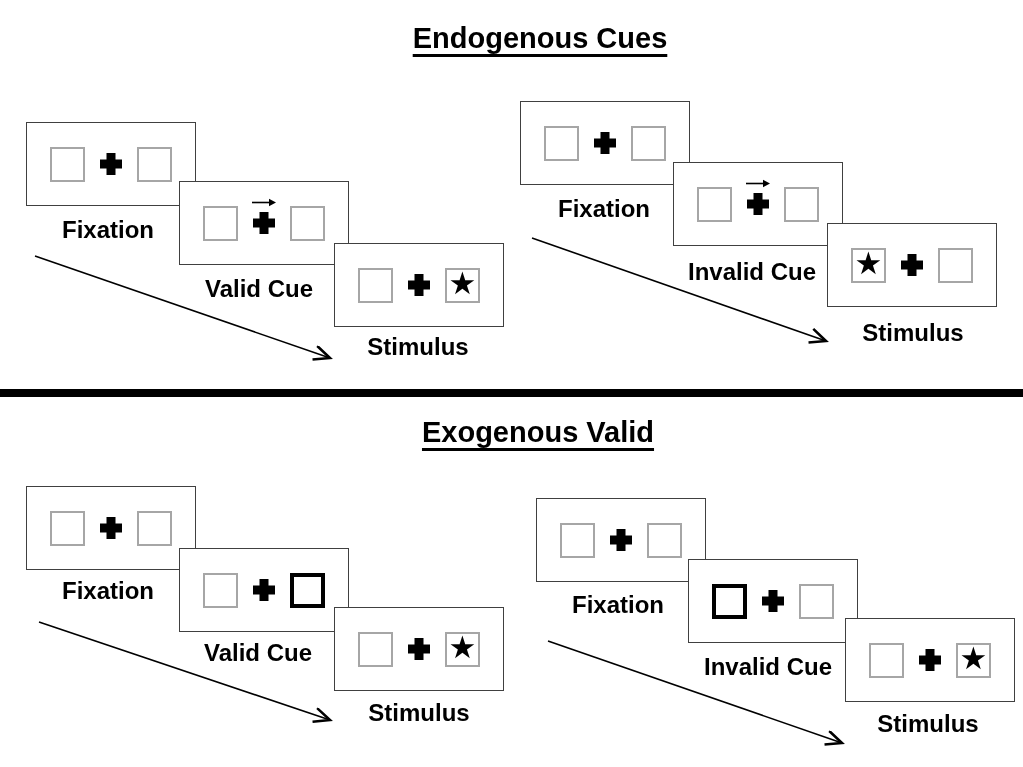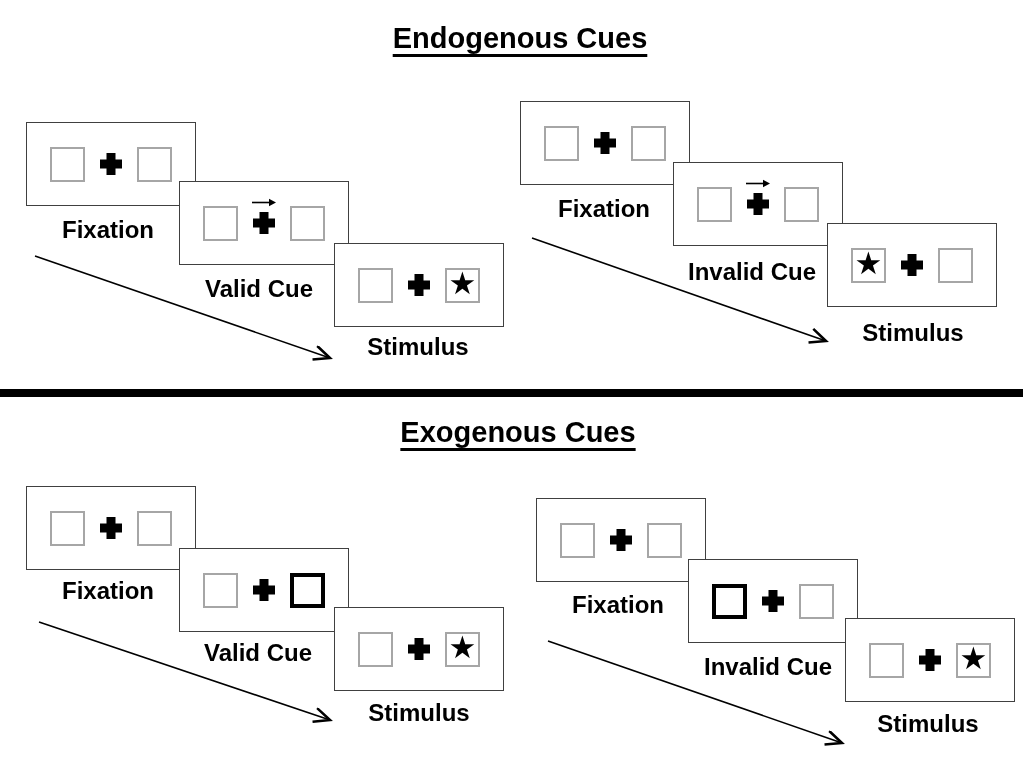--- a/index.html
+++ b/index.html
@@ -4,21 +4,21 @@
 <style>
   html,body{margin:0;padding:0;}
   body{
     width:1023px;height:767px;background:var(--background,#ffffff);
     font-family:"Liberation Sans",sans-serif;position:relative;overflow:hidden;
   }
   .stage{position:absolute;left:0;top:0;width:1023px;height:767px;}
   .title{
     position:absolute;transform:translateX(-50%);
     font-size:29px;font-weight:bold;color:var(--ink,#000);white-space:nowrap;
-    text-decoration:underline;text-decoration-thickness:3px;text-underline-offset:6px;
+    text-decoration:underline;text-decoration-thickness:3px;text-underline-offset:6px;margin-left:20px;
   }
   .panel{
     position:absolute;width:170px;height:84px;box-sizing:border-box;
     background:#fff;border:1.5px solid var(--panel-border,#404040);
     display:flex;align-items:center;justify-content:center;
   }
   .sq{
     width:35px;height:35px;box-sizing:border-box;background:#fff;
     border:2px solid var(--square-border,#a6a6a6);
     display:flex;align-items:center;justify-content:center;
@@ -133,21 +133,21 @@
           </div>
         <div class="sq"></div>
       </div>
       <div class="plabel" style="left:913px;top:319px">Stimulus</div>
     </div>
   </div>
 
   <div class="divider" style="top:389px"></div>
 
   <div>
-    <div class="title" style="left:518px;top:416px">Exogenous Cues</div>
+    <div class="title" style="left:518px;top:416px">Exogenous Valid</div>
 
     <div>
       <svg class="tarrow" style="left:37px;top:620px" width="298" height="104" viewBox="0 0 298 104">
         <line x1="2" y1="2" x2="293" y2="100" stroke="#000" stroke-width="1.6" marker-end="url(#ah)"></line>
       </svg>
       <div class="panel" style="left:26px;top:486px">
         <div class="sq"></div>
         <div class="mid">
             <div class="plus"></div>
           </div>

